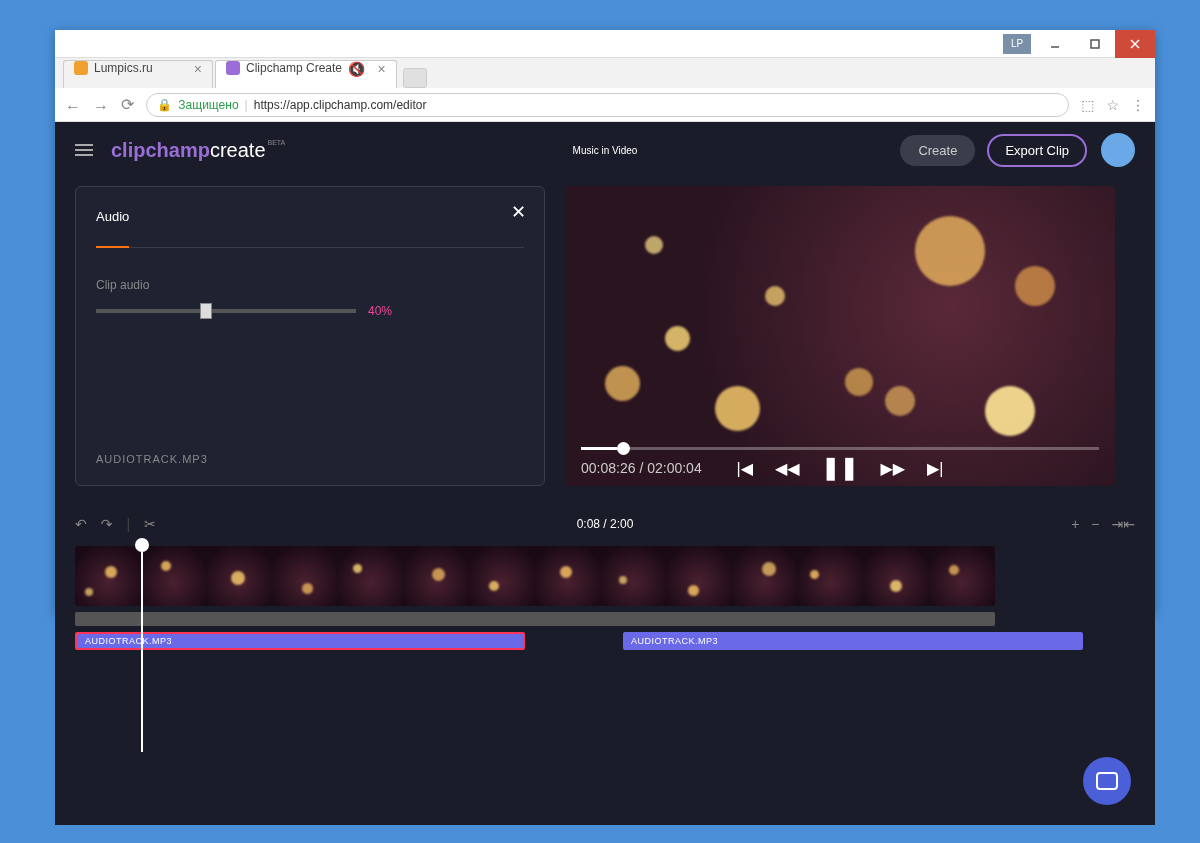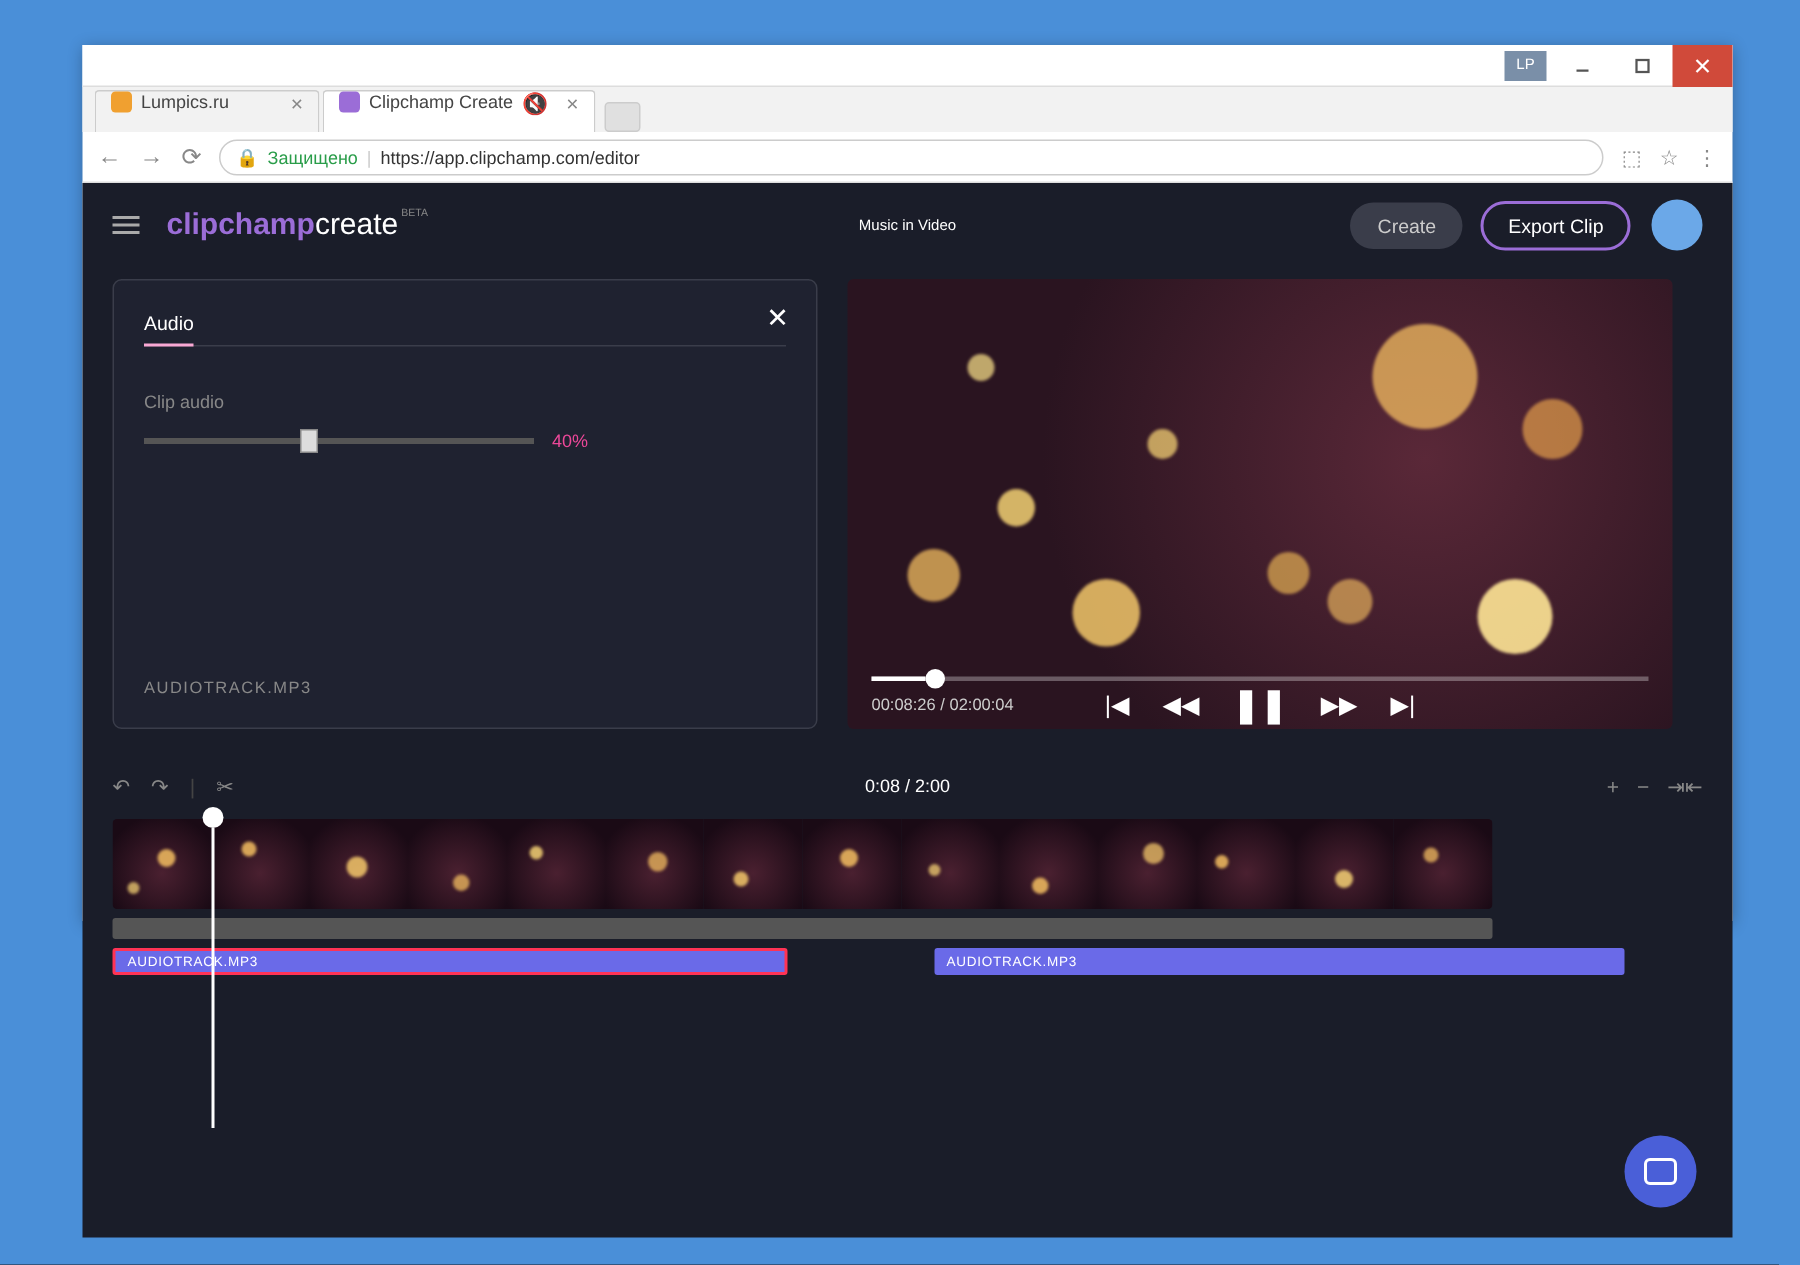--- a/index.html
+++ b/index.html
@@ -28,36 +28,36 @@
 .logo .c1 { color:#9b6dd7; font-weight:700; }
 .logo .c2 { color:#fff; font-weight:300; }
 .beta { font-size:7px; color:#888; vertical-align:top; margin-left:2px; }
 .doc-title { position:absolute; left:50%; transform:translateX(-50%); color:#fff; font-size:10px; }
 .upgrade { margin-left:auto; background:#3a3d4a; color:#ccc; padding:8px 18px; border-radius:18px; font-size:13px; }
 .export { margin-left:12px; border:2px solid #9b6dd7; color:#fff; padding:7px 16px; border-radius:18px; font-size:13px; }
 .avatar { width:34px; height:34px; border-radius:50%; background:#6ba8e8; margin-left:14px; }
 .main { display:flex; padding:8px 20px 0 20px; gap:20px; }
 .panel { width:470px; height:300px; border:1px solid #3a3d4a; border-radius:6px; padding:20px; position:relative; background:#1f2230; }
 .panel-close { position:absolute; top:14px; right:18px; color:#fff; font-size:18px; }
-.panel-tab { color:#fff; font-size:13px; padding-bottom:6px; border-bottom:2px solid #f9a8d4; display:inline-block; }
+.panel-tab { color:#fff; font-size:13px; padding-bottom:22px; border-bottom:2px solid #f97316; display:inline-block; }
 .tab-underline { height:1px; background:#3a3d4a; margin-top:-1px; }
 .clip-label { color:#888; font-size:12px; margin-top:30px; }
 .slider-row { display:flex; align-items:center; margin-top:12px; gap:12px; }
 .slider { position:relative; width:260px; height:4px; background:#555; }
 .slider-thumb { position:absolute; top:-6px; width:12px; height:16px; background:#ddd; border:1px solid #888; }
 .slider-val { color:#ec4899; font-size:12px; }
 .panel-file { position:absolute; bottom:20px; left:20px; color:#888; font-size:11px; letter-spacing:1px; }
 .preview { width:550px; height:300px; position:relative; border-radius:4px; overflow:hidden; background:radial-gradient(circle at 70% 40%,#5a2838 0%,#2a1420 60%); }
 .bokeh { position:absolute; border-radius:50%; filter:blur(1px); }
 .preview-controls { position:absolute; bottom:0; left:0; right:0; padding:10px 16px; }
 .prog-track { height:3px; background:rgba(255,255,255,.3); position:relative; margin-bottom:10px; }
 .prog-fill { height:100%; background:#fff; }
 .prog-thumb { position:absolute; top:-5px; width:13px; height:13px; background:#fff; border-radius:50%; }
 .ctrl-row { display:flex; align-items:center; gap:18px; }
-.timecode { color:#ccc; font-size:11px; }
+.timecode { color:#ccc; font-size:14px; }
 .pctrls { margin-left:auto; margin-right:auto; display:flex; gap:22px; align-items:center; color:#fff; font-size:16px; position:absolute; left:50%; transform:translateX(-50%); }
 .timeline-bar { margin-top:30px; padding:0 20px; display:flex; align-items:center; gap:14px; color:#888; font-size:14px; position:relative; }
 .tl-time { position:absolute; left:50%; transform:translateX(-50%); color:#fff; font-size:12px; }
 .tl-right { margin-left:auto; display:flex; gap:12px; }
 .timeline { margin:14px 20px 0 20px; position:relative; }
 .playhead { position:absolute; top:-8px; left:60px; z-index:10; }
 .playhead-dot { width:14px; height:14px; background:#fff; border-radius:50%; }
 .playhead-line { width:2px; height:200px; background:#fff; margin-left:6px; }
 .video-track { height:60px; margin-top:14px; display:flex; border-radius:3px; overflow:hidden; width:920px; }
 .thumb { flex:1; background:radial-gradient(circle at 50% 60%,#4a2030 0%,#1a0a15 80%); position:relative; }

